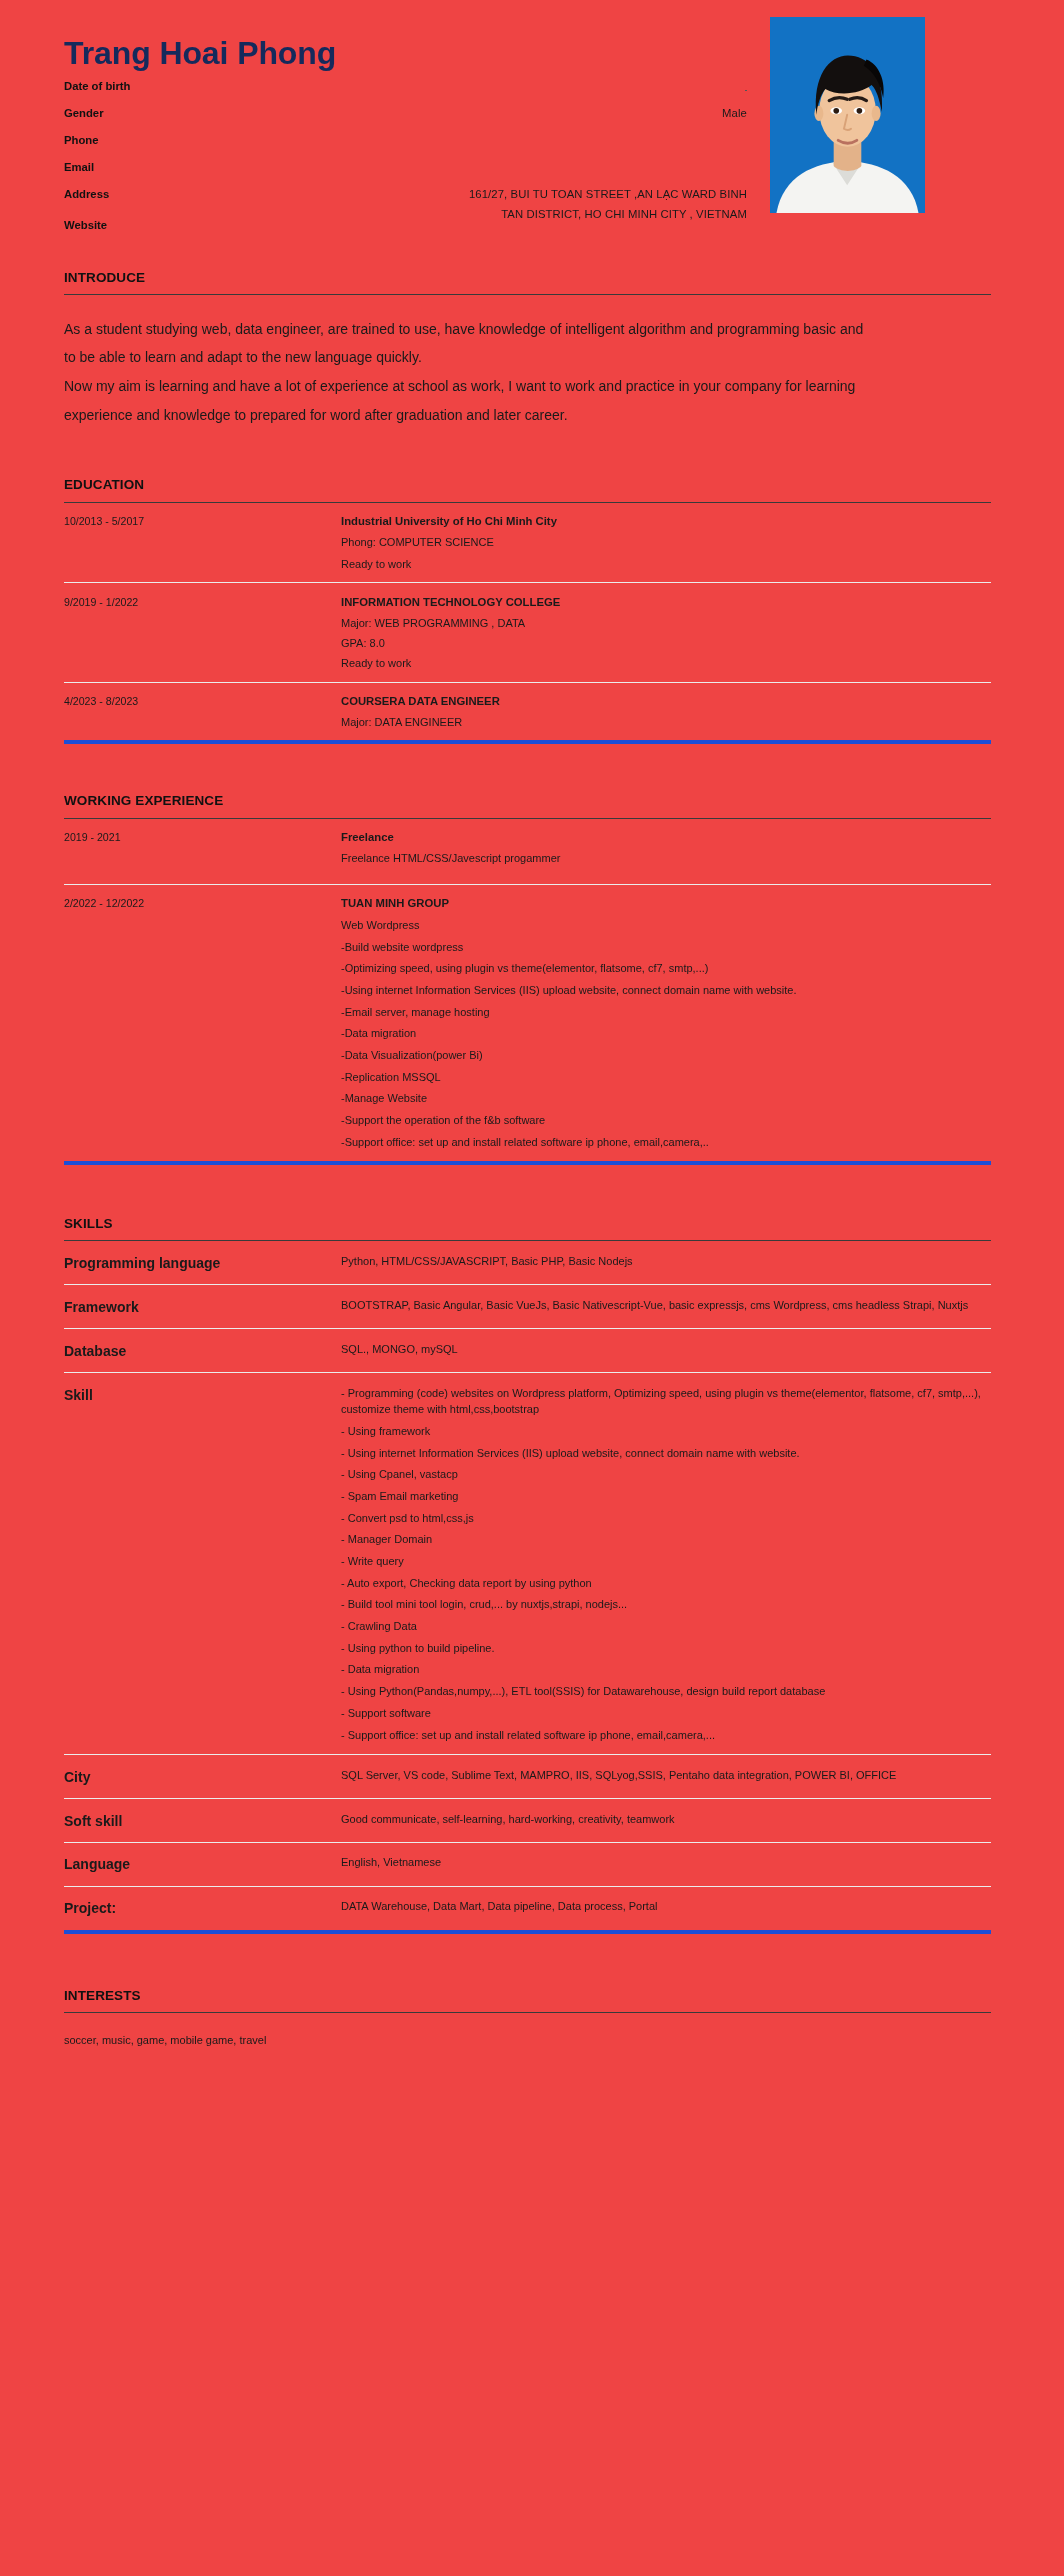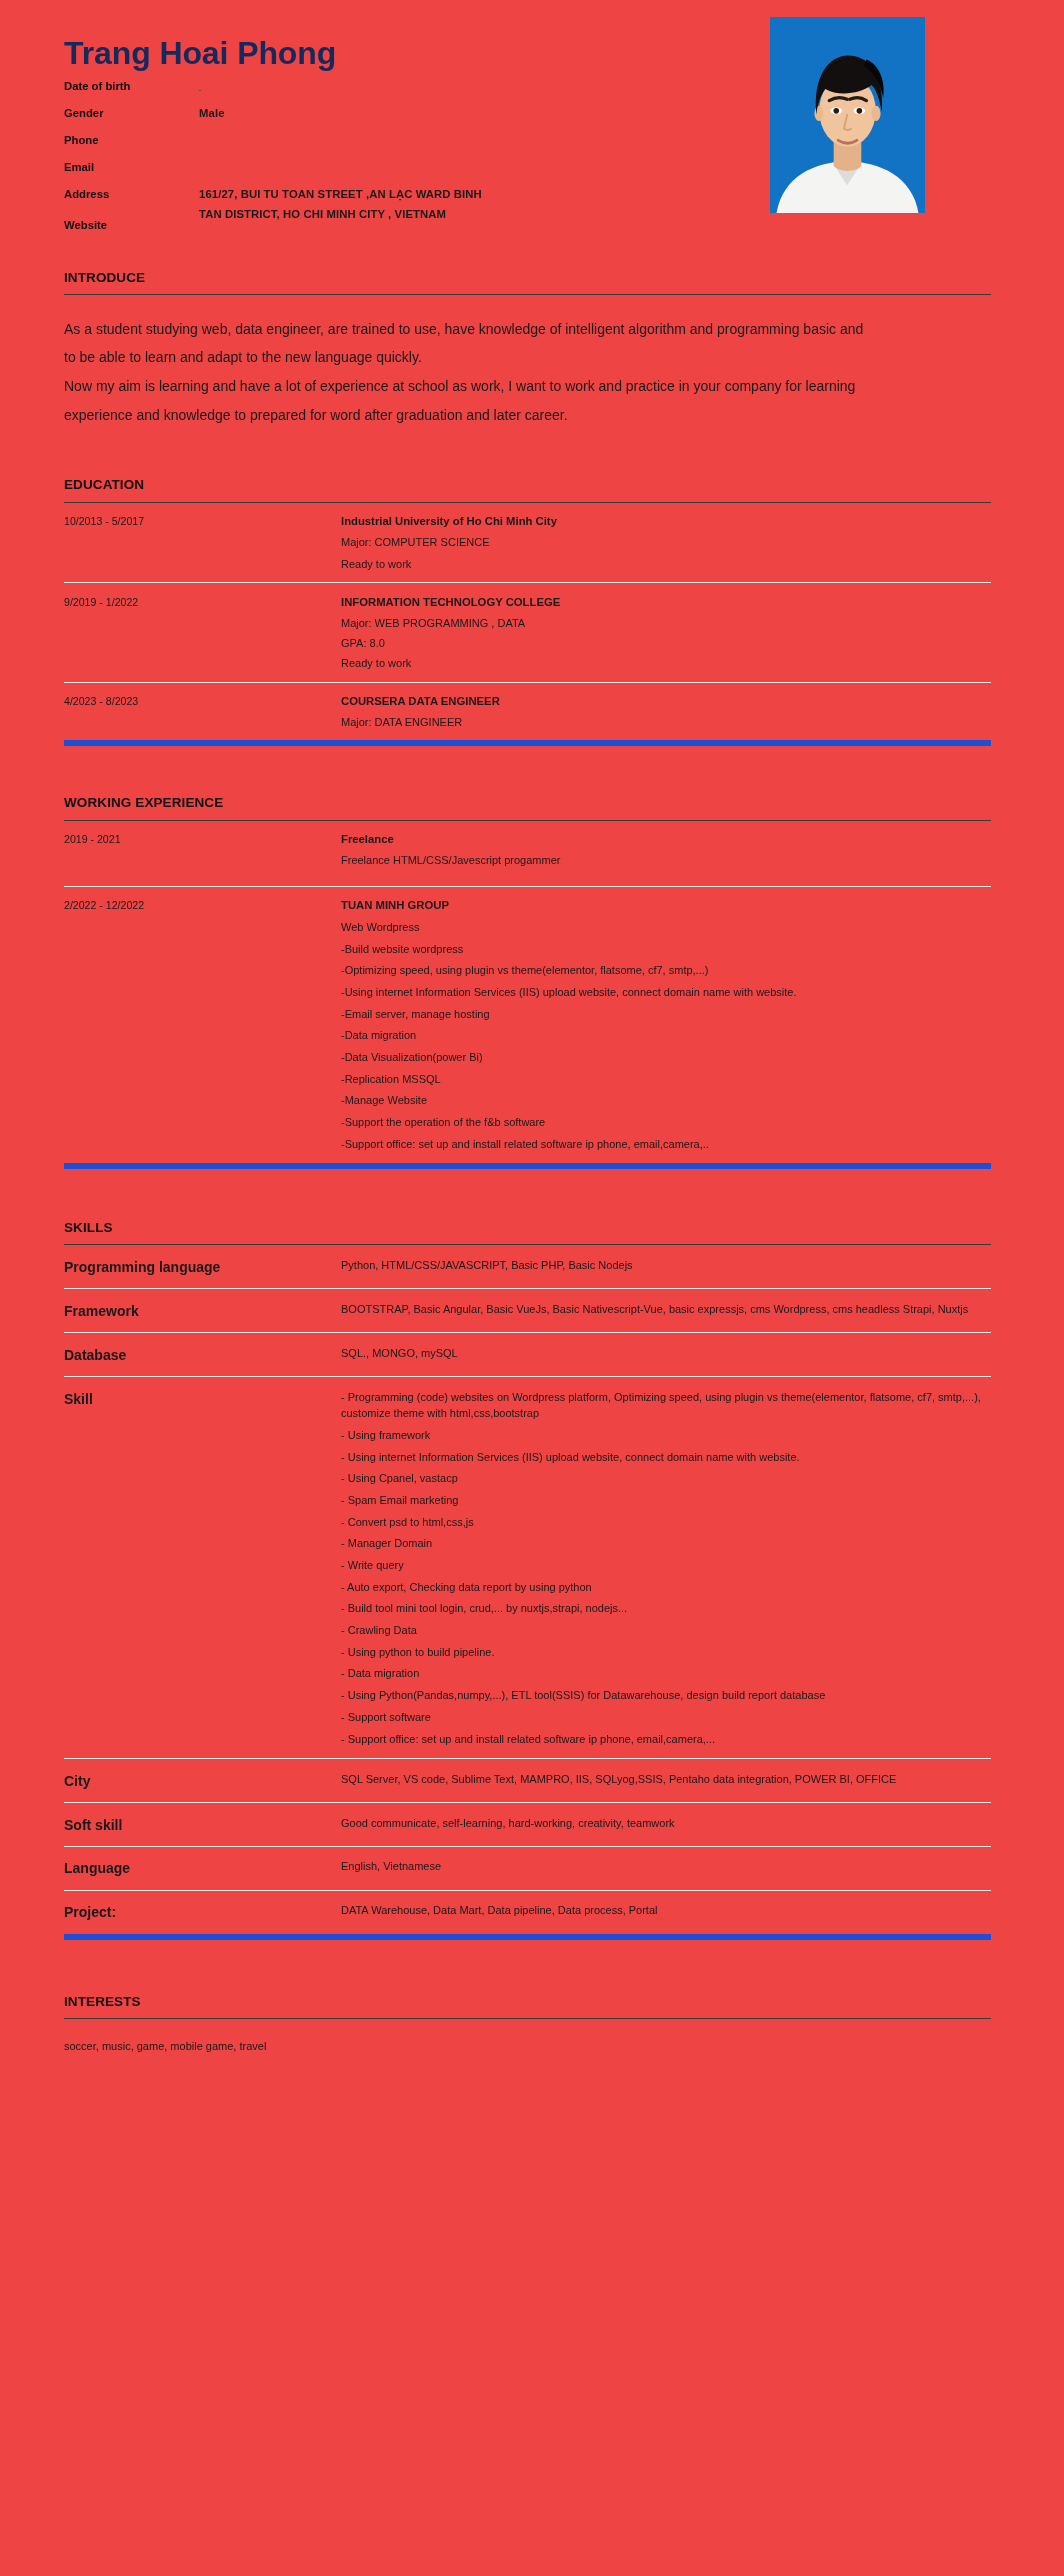--- a/index.html
+++ b/index.html
@@ -50,23 +50,24 @@
     line-height: 1.0;
     height: 27px;
   }
   .info-label {
     width: 135px;
     font-weight: bold;
     color: #111111;
     white-space: nowrap;
   }
   .info-value {
-    font-weight: bold;
+    font-weight: normal;
     color: #1a1a1a;
     letter-spacing: 0.1px;
+    text-align: right;
   }
   .info-value .line2 {
     display: block;
     margin-top: 9px;
   }
   .dob-dot {
     display: inline-block;
     width: 1.9px;
     height: 1.9px;
     background: #555;
@@ -122,21 +123,21 @@
     width: 927px;
     border-collapse: collapse;
     table-layout: fixed;
     margin-top: 0;
   }
   .rows tr > td {
     vertical-align: top;
     padding: 11.6px 0 11px 0;
     border-bottom: 1px solid #ececec;
   }
-  .rows tr:last-child > td { border-bottom: 6px solid #1d4ed8; }
+  .rows tr:last-child > td { border-bottom: 4px solid #1d4ed8; }
   .col-left {
     width: 277px;
     font-size: 10.6px;
     color: #1a1a1a;
     line-height: 1.45;
     white-space: nowrap;
   }
   .col-left.bold {
     font-weight: bold;
     font-size: 14px;
@@ -265,21 +266,21 @@
 
     <div class="section sec-education">
       <h2 class="section-title">EDUCATION</h2>
       <hr class="section-rule">
       <table class="rows">
         <tbody>
           <tr>
             <td class="col-left">10/2013 - 5/2017</td>
             <td class="col-right">
               <span class="entry-title">Industrial University of Ho Chi Minh City</span>
-              <span class="entry-line gap">Major: COMPUTER SCIENCE</span>
+              <span class="entry-line gap">Phong: COMPUTER SCIENCE</span>
               <span class="entry-line">Ready to work</span>
             </td>
           </tr>
           <tr>
             <td class="col-left">9/2019 - 1/2022</td>
             <td class="col-right">
               <span class="entry-title">INFORMATION TECHNOLOGY COLLEGE</span>
               <span class="entry-line">Major: WEB PROGRAMMING , DATA</span>
               <span class="entry-line">GPA: 8.0</span>
               <span class="entry-line">Ready to work</span>

